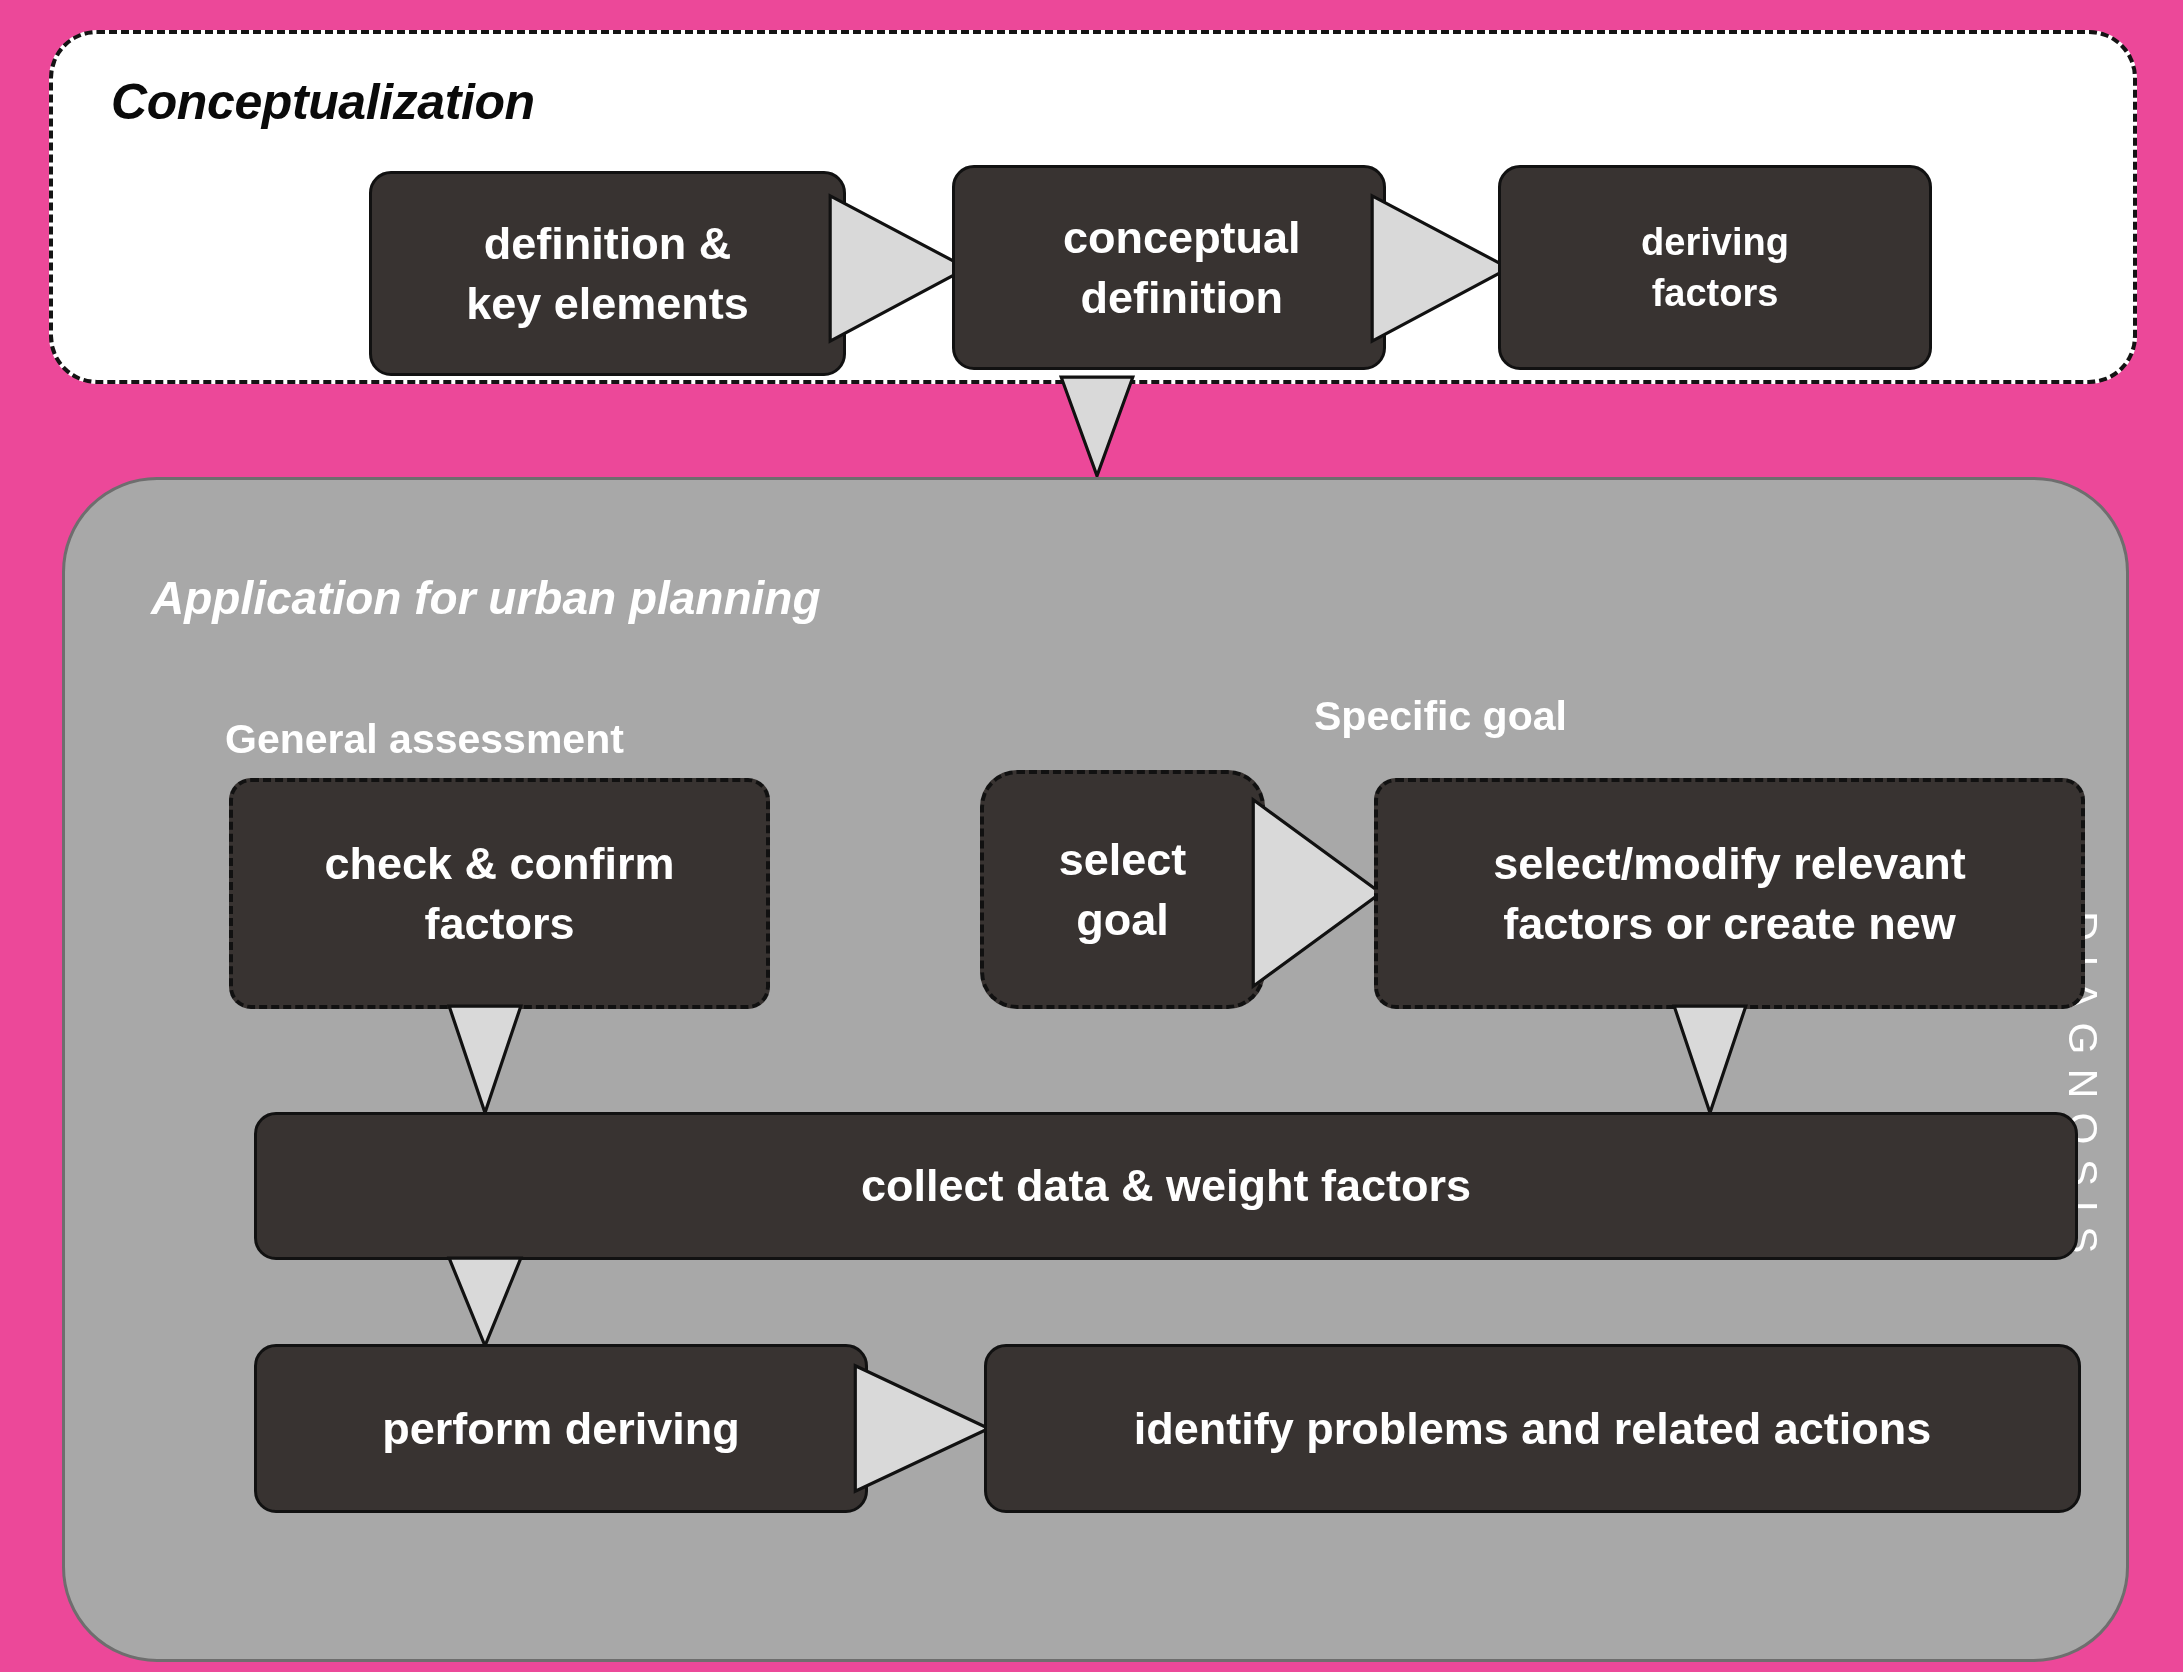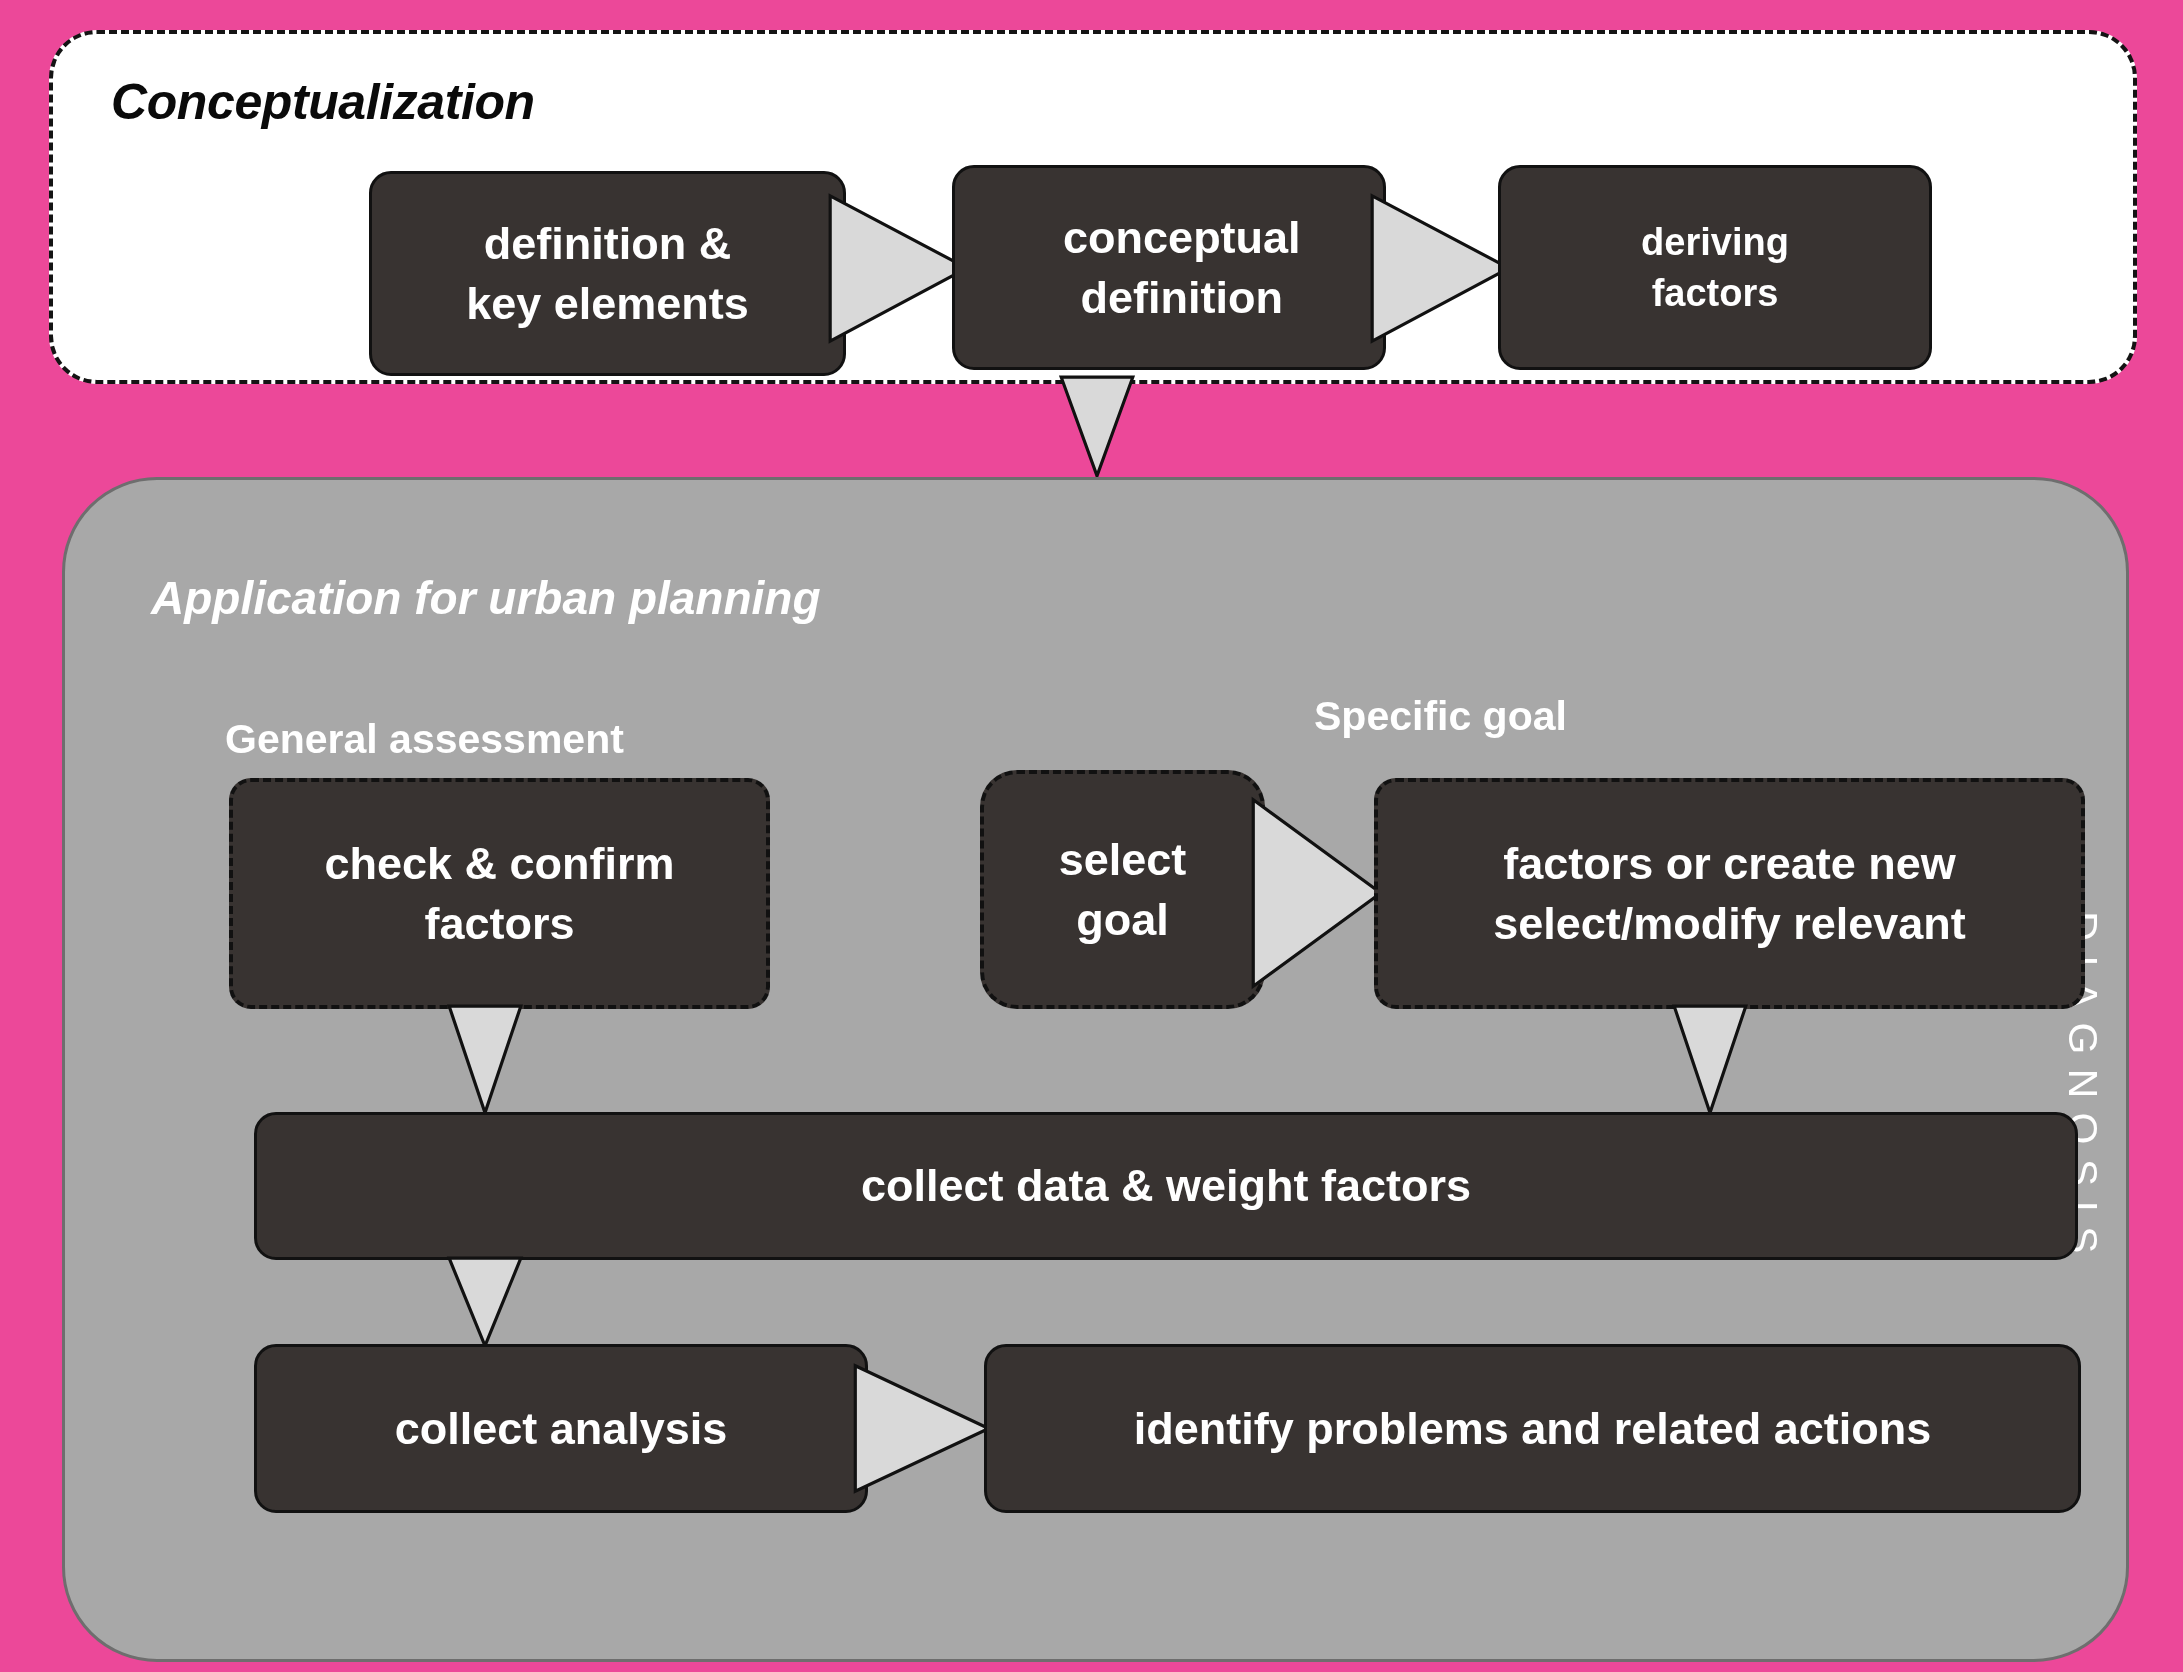--- a/index.html
+++ b/index.html
@@ -221,22 +221,22 @@
   </div>
 
   <div class="arrow" id="arrow-def-sel">
     <svg width="134" height="196" viewBox="0 0 168 246">
       <polygon points="4,6 164,123 4,240" fill="#d9d9d9" stroke="#111111" stroke-width="4"></polygon>
     </svg>
   </div>
 
   <div class="pbox dashed" id="box-select">
     <div>
+      <span class="lbl">select/modify relevant</span>
       <span class="lbl">factors or create new</span>
-      <span class="lbl">select/modify relevant</span>
     </div>
   </div>
 
   <div class="arrow" id="arrow-check-col">
     <svg width="80" height="113" viewBox="0 0 100 142">
       <polygon points="5,4 95,4 50,138" fill="#d9d9d9" stroke="#111111" stroke-width="4"></polygon>
     </svg>
   </div>
 
   <div class="arrow" id="arrow-sel-col">
@@ -249,21 +249,21 @@
     <span class="lbl">collect data &amp; weight factors</span>
   </div>
 
   <div class="arrow" id="arrow-col-an">
     <svg width="80" height="94" viewBox="0 0 100 118">
       <polygon points="5,4 95,4 50,114" fill="#d9d9d9" stroke="#111111" stroke-width="4"></polygon>
     </svg>
   </div>
 
   <div class="pbox" id="box-analysis">
-    <span class="lbl">collect analysis</span>
+    <span class="lbl">perform deriving</span>
   </div>
 
   <div class="arrow" id="arrow-an-id">
     <svg width="140" height="135" viewBox="0 0 176 170">
       <polygon points="4,6 172,85 4,164" fill="#d9d9d9" stroke="#111111" stroke-width="4"></polygon>
     </svg>
   </div>
 
   <div class="pbox" id="box-identify">
     <span class="lbl">identify problems and related actions</span>

